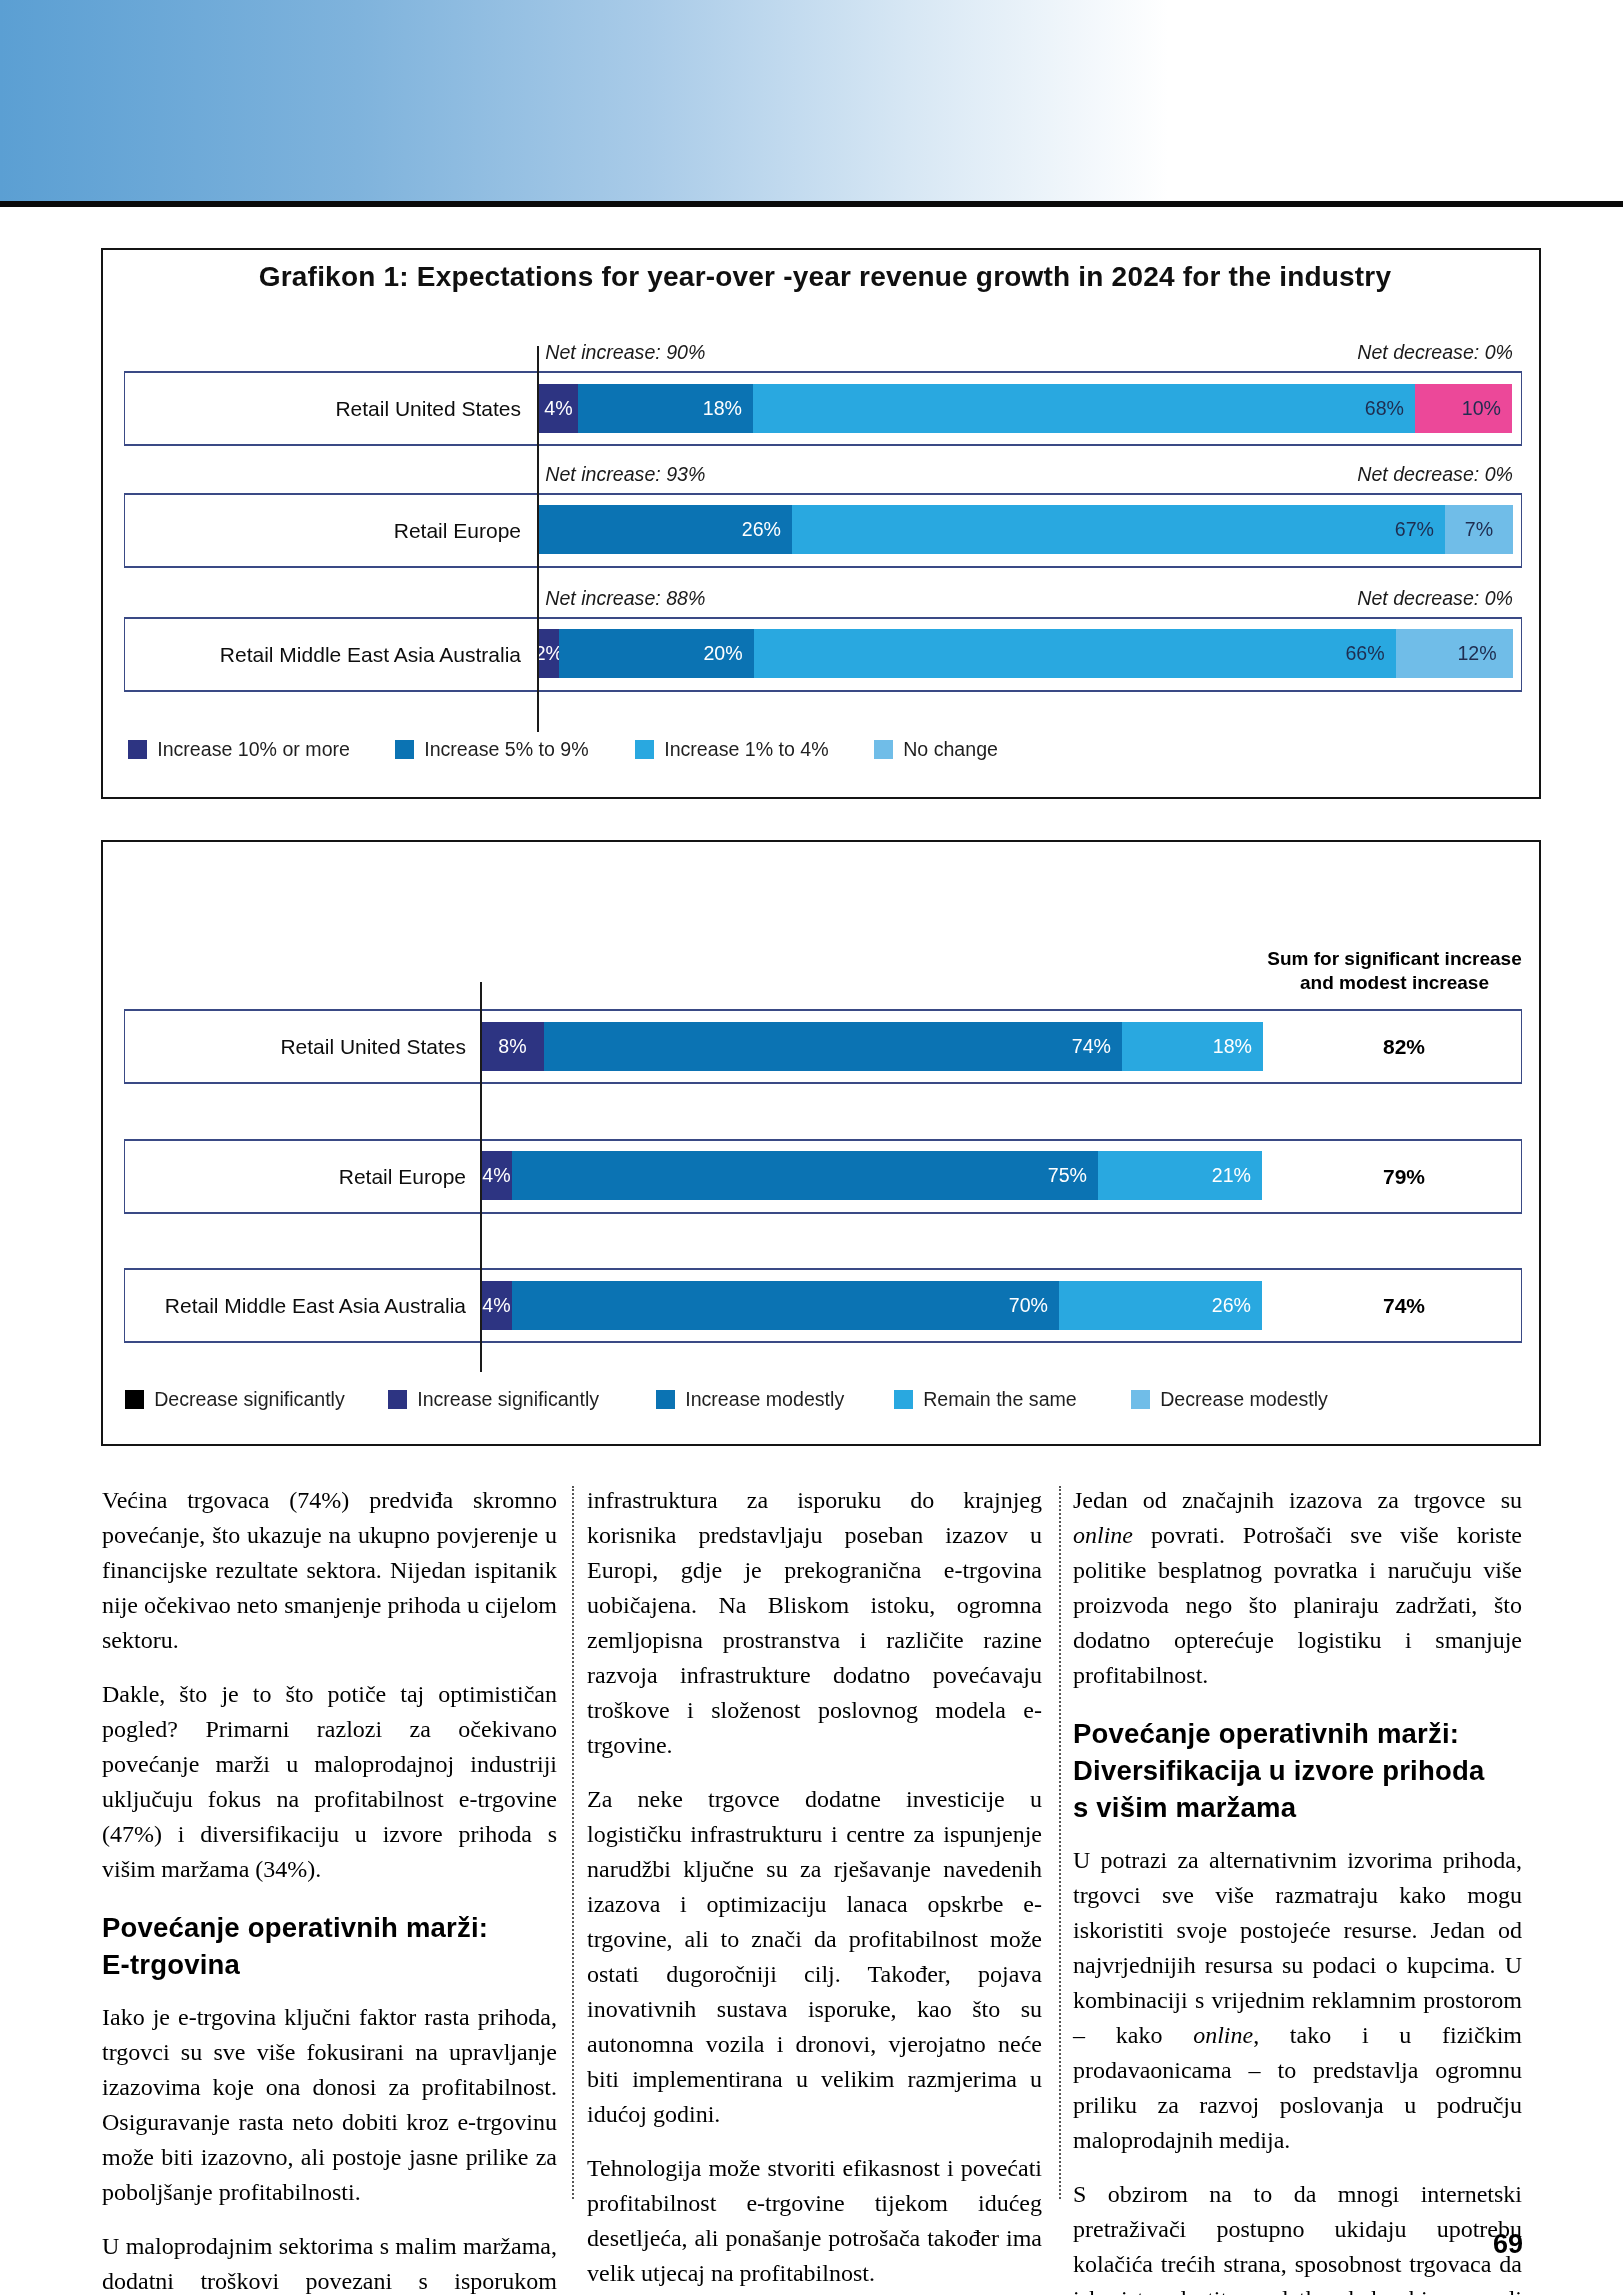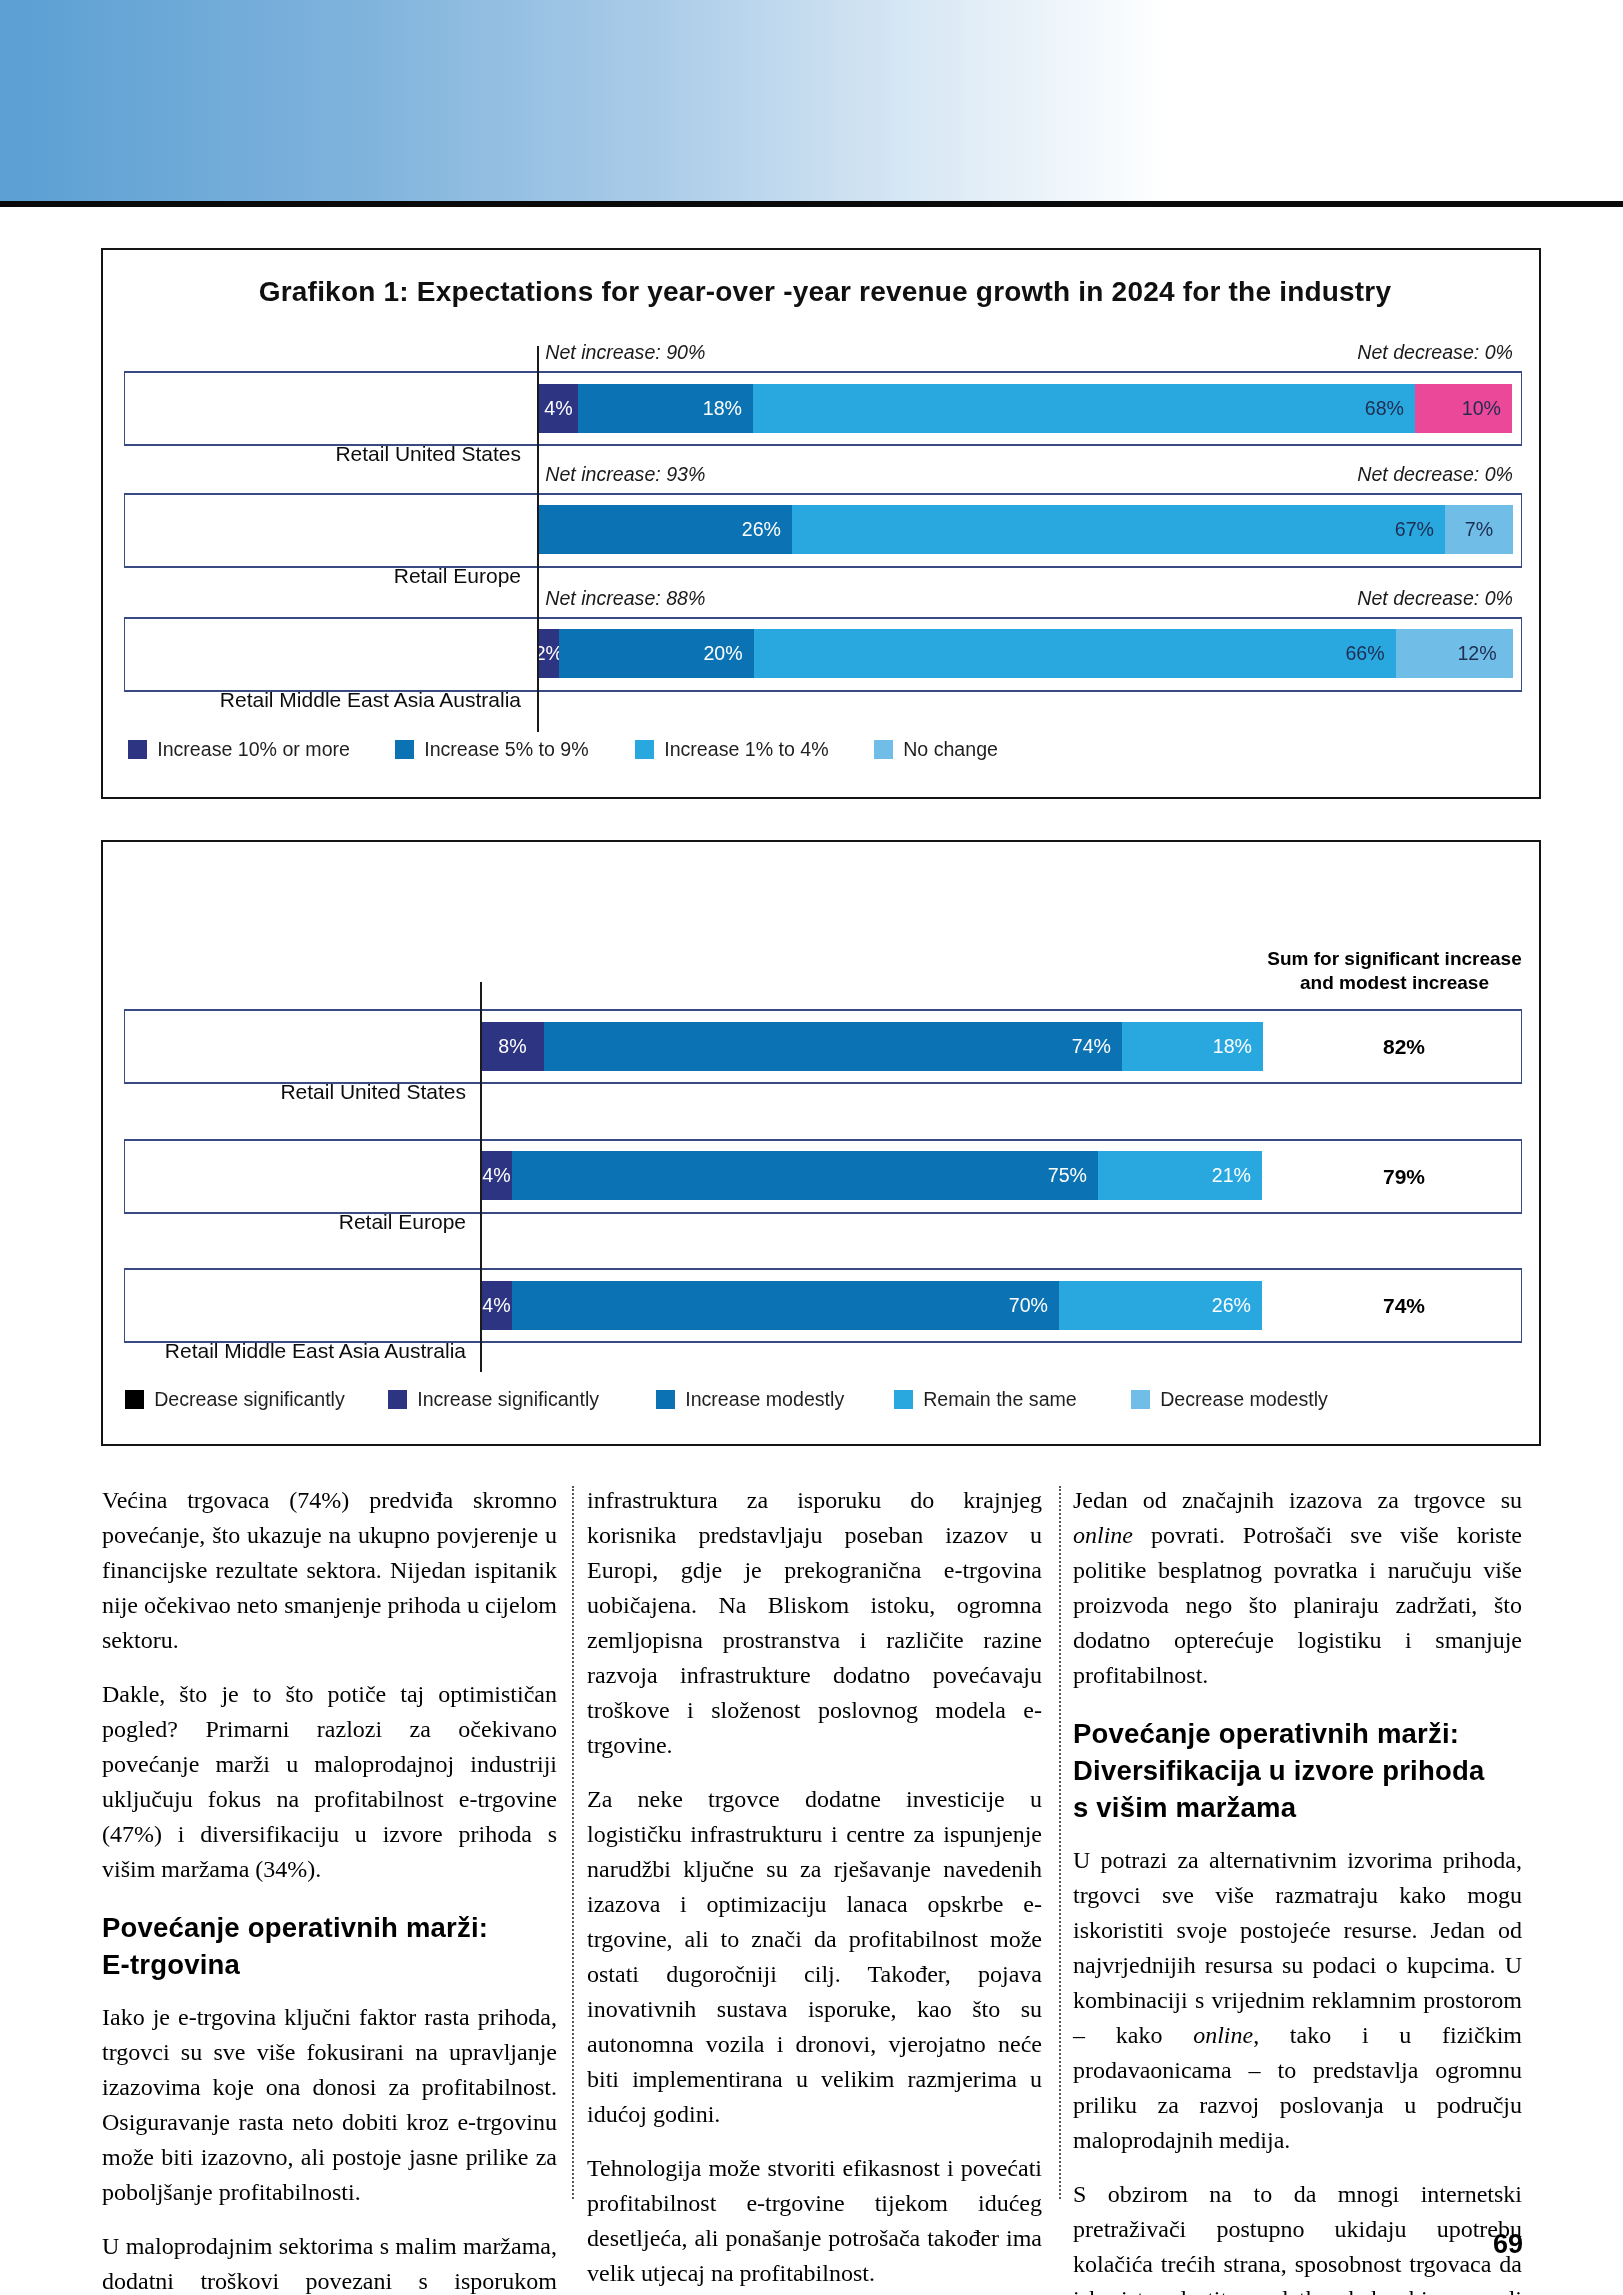--- a/index.html
+++ b/index.html
@@ -8,30 +8,30 @@
     font-family:"Liberation Sans",sans-serif;overflow:hidden;
   }
   .gradient-band{position:absolute;left:0;top:0;width:1623px;height:201px;
     background:linear-gradient(to right,#5B9FD3 0%,#7FB3DC 22%,#A9CBE8 40%,#D7E7F4 56%,#ffffff 72%);}
   .top-rule{position:absolute;left:0;top:201px;width:1623px;height:6.3px;background:#0a0a0a;}
 
   .card{position:absolute;left:101px;width:1436px;background:#fff;border:2.4px solid #141414;box-sizing:content-box;}
   #card1{top:248px;height:547px;}
   #card2{top:840px;height:602px;}
   .chart-title{position:absolute;left:0;right:0;text-align:center;font-size:28px;font-weight:600;color:#101010;letter-spacing:0.2px;}
-  #card1 .chart-title{top:26px;margin-left:8px;}
+  #card1 .chart-title{top:11px;margin-left:8px;}
   #card2 .chart-title{top:41px;}
   .axis{position:absolute;width:1.6px;background:#1a1a1a;z-index:6;}
 
   .ann{position:absolute;height:25px;font-style:italic;font-size:19.6px;color:#1a1a1a;}
   .ann .a-left{position:absolute;left:6.3px;top:0;}
   .ann .a-right{position:absolute;right:0;top:0;}
 
   .rowbox{position:absolute;background:#fff;border:1.6px solid #3A4A85;border-top-width:2.4px;border-bottom-width:2.4px;box-sizing:border-box;z-index:1;}
-  .rowlabel{position:absolute;font-size:21px;color:#0d0d0d;text-align:right;z-index:2;margin-top:45px;}
+  .rowlabel{position:absolute;font-size:21px;color:#0d0d0d;text-align:right;z-index:2;}
   .bar{position:absolute;display:flex;z-index:3;}
   .seg{height:100%;display:flex;align-items:center;white-space:nowrap;font-size:19.6px;box-sizing:border-box;}
   .sum-header{position:absolute;font-weight:700;font-size:19px;line-height:23.6px;text-align:center;color:#000;}
   .sum-header span{display:block;}
   .sum-val{position:absolute;font-weight:700;font-size:21px;color:#000;text-align:center;z-index:2;}
 
   .legend{position:absolute;left:0;top:0;width:100%;}
   .legend-item{position:absolute;display:flex;align-items:center;font-size:19.6px;color:#1f1f1f;white-space:nowrap;}
   .swatch{width:19px;height:19px;flex:0 0 19px;margin-right:10.2px;}
 

